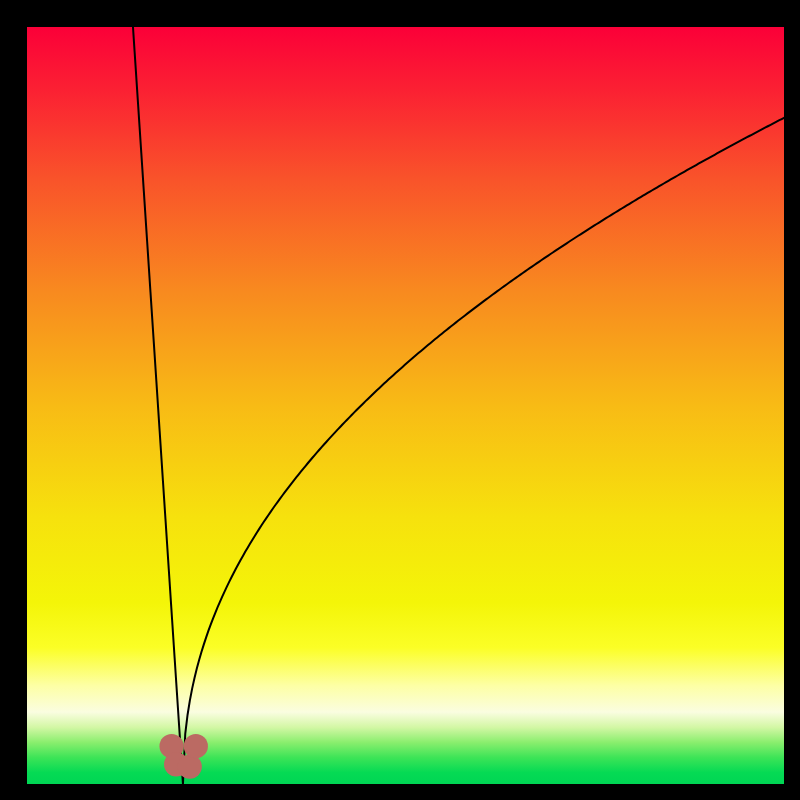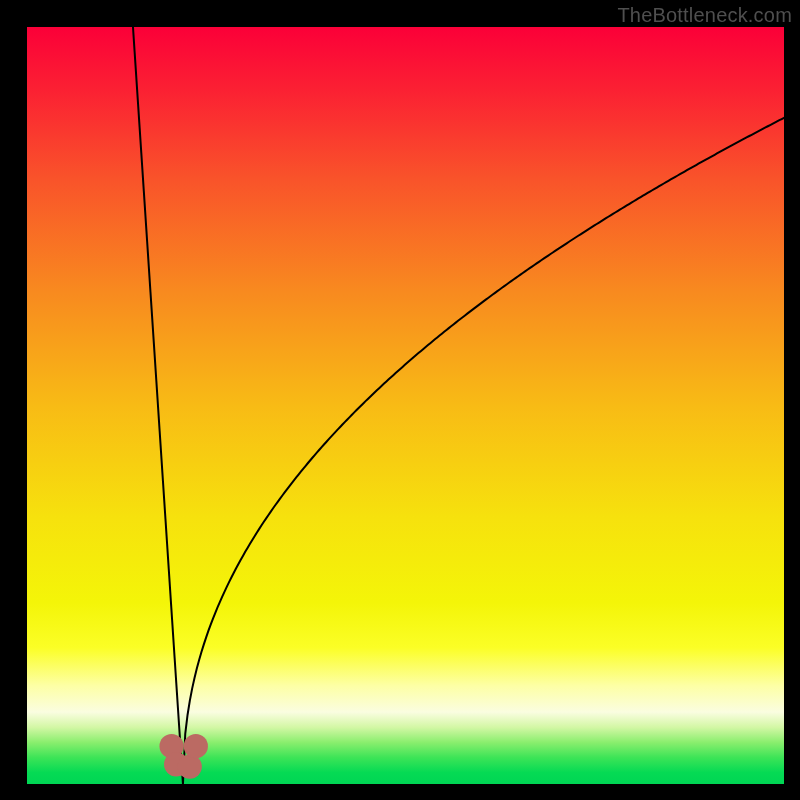--- a/index.html
+++ b/index.html
@@ -56,14 +56,13 @@
           </linearGradient>
         </defs>
         <rect x="0" y="0" width="757" height="757" fill="url(#bg)"></rect>
         <path d="M105.98 0.00 L106.81 12.62 L107.65 25.23 L108.48 37.85 L109.31 50.47 L110.14 63.08 L110.98 75.70 L111.81 88.32 L112.64 100.93 L113.47 113.55 L114.31 126.17 L115.14 138.78 L115.97 151.40 L116.81 164.02 L117.64 176.63 L118.47 189.25 L119.30 201.87 L120.14 214.48 L120.97 227.10 L121.80 239.72 L122.63 252.33 L123.47 264.95 L124.30 277.57 L125.13 290.18 L125.96 302.80 L126.80 315.42 L127.63 328.03 L128.46 340.65 L129.30 353.27 L130.13 365.88 L130.96 378.50 L131.79 391.12 L132.63 403.73 L133.46 416.35 L134.29 428.97 L135.12 441.58 L135.96 454.20 L136.79 466.82 L137.62 479.43 L138.46 492.05 L139.29 504.67 L140.12 517.28 L140.95 529.90 L141.79 542.52 L142.62 555.13 L143.45 567.75 L144.28 580.37 L145.12 592.98 L145.95 605.60 L146.78 618.22 L147.62 630.83 L148.45 643.45 L149.28 656.07 L150.11 668.68 L150.95 681.30 L151.78 693.92 L152.61 706.53 L153.44 719.15 L154.28 731.77 L155.11 744.38 L155.94 757.00 L158.25 706.81 L160.57 687.72 L162.88 673.35 L165.19 661.37 L167.50 650.92 L169.81 641.53 L172.12 632.95 L174.44 625.01 L176.75 617.58 L179.06 610.57 L181.37 603.94 L183.68 597.62 L185.99 591.58 L188.31 585.78 L190.62 580.19 L192.93 574.81 L195.24 569.60 L197.55 564.55 L199.87 559.65 L202.18 554.89 L204.49 550.25 L206.80 545.73 L209.11 541.32 L211.42 537.00 L213.74 532.79 L216.05 528.66 L218.36 524.62 L220.67 520.66 L222.98 516.77 L225.29 512.95 L227.61 509.20 L229.92 505.52 L232.23 501.89 L234.54 498.33 L236.85 494.82 L239.17 491.36 L241.48 487.95 L243.79 484.59 L246.10 481.28 L248.41 478.02 L250.72 474.80 L253.04 471.62 L255.35 468.48 L257.66 465.38 L259.97 462.31 L262.28 459.29 L264.59 456.29 L266.91 453.34 L269.22 450.41 L271.53 447.52 L273.84 444.65 L276.15 441.82 L278.47 439.02 L280.78 436.24 L283.09 433.49 L285.40 430.77 L287.71 428.07 L290.02 425.40 L292.34 422.76 L294.65 420.13 L296.96 417.54 L299.27 414.96 L301.58 412.40 L303.89 409.87 L306.21 407.36 L308.52 404.87 L310.83 402.40 L313.14 399.95 L315.45 397.52 L317.77 395.10 L320.08 392.71 L322.39 390.33 L324.70 387.97 L327.01 385.63 L329.32 383.30 L331.64 380.99 L333.95 378.70 L336.26 376.43 L338.57 374.16 L340.88 371.92 L343.19 369.69 L345.51 367.47 L347.82 365.27 L350.13 363.08 L352.44 360.91 L354.75 358.75 L357.07 356.60 L359.38 354.47 L361.69 352.35 L364.00 350.24 L366.31 348.14 L368.62 346.06 L370.94 343.99 L373.25 341.93 L375.56 339.88 L377.87 337.85 L380.18 335.82 L382.49 333.81 L384.81 331.81 L387.12 329.82 L389.43 327.83 L391.74 325.86 L394.05 323.90 L396.37 321.95 L398.68 320.01 L400.99 318.08 L403.30 316.16 L405.61 314.25 L407.92 312.35 L410.24 310.46 L412.55 308.57 L414.86 306.70 L417.17 304.83 L419.48 302.98 L421.79 301.13 L424.11 299.29 L426.42 297.46 L428.73 295.64 L431.04 293.82 L433.35 292.02 L435.67 290.22 L437.98 288.43 L440.29 286.65 L442.60 284.87 L444.91 283.11 L447.22 281.35 L449.54 279.60 L451.85 277.85 L454.16 276.12 L456.47 274.39 L458.78 272.66 L461.09 270.95 L463.41 269.24 L465.72 267.54 L468.03 265.84 L470.34 264.15 L472.65 262.47 L474.97 260.80 L477.28 259.13 L479.59 257.47 L481.90 255.81 L484.21 254.16 L486.52 252.52 L488.84 250.88 L491.15 249.25 L493.46 247.62 L495.77 246.00 L498.08 244.39 L500.39 242.78 L502.71 241.18 L505.02 239.58 L507.33 237.99 L509.64 236.41 L511.95 234.83 L514.27 233.25 L516.58 231.69 L518.89 230.12 L521.20 228.57 L523.51 227.01 L525.82 225.47 L528.14 223.92 L530.45 222.39 L532.76 220.85 L535.07 219.33 L537.38 217.80 L539.69 216.29 L542.01 214.78 L544.32 213.27 L546.63 211.77 L548.94 210.27 L551.25 208.77 L553.56 207.29 L555.88 205.80 L558.19 204.32 L560.50 202.85 L562.81 201.38 L565.12 199.91 L567.44 198.45 L569.75 196.99 L572.06 195.54 L574.37 194.09 L576.68 192.65 L578.99 191.21 L581.31 189.77 L583.62 188.34 L585.93 186.92 L588.24 185.49 L590.55 184.07 L592.86 182.66 L595.18 181.25 L597.49 179.84 L599.80 178.44 L602.11 177.04 L604.42 175.64 L606.74 174.25 L609.05 172.86 L611.36 171.48 L613.67 170.10 L615.98 168.72 L618.29 167.35 L620.61 165.98 L622.92 164.61 L625.23 163.25 L627.54 161.89 L629.85 160.54 L632.16 159.19 L634.48 157.84 L636.79 156.50 L639.10 155.16 L641.41 153.82 L643.72 152.48 L646.04 151.15 L648.35 149.83 L650.66 148.50 L652.97 147.18 L655.28 145.87 L657.59 144.55 L659.91 143.24 L662.22 141.93 L664.53 140.63 L666.84 139.33 L669.15 138.03 L671.46 136.73 L673.78 135.44 L676.09 134.15 L678.40 132.87 L680.71 131.59 L683.02 130.31 L685.34 129.03 L687.65 127.76 L689.96 126.48 L692.27 125.22 L694.58 123.95 L696.89 122.69 L699.21 121.43 L701.52 120.18 L703.83 118.92 L706.14 117.67 L708.45 116.42 L710.76 115.18 L713.08 113.94 L715.39 112.70 L717.70 111.46 L720.01 110.23 L722.32 109.00 L724.64 107.77 L726.95 106.54 L729.26 105.32 L731.57 104.10 L733.88 102.88 L736.19 101.66 L738.51 100.45 L740.82 99.24 L743.13 98.03 L745.44 96.83 L747.75 95.63 L750.06 94.43 L752.38 93.23 L754.69 92.03 L757.00 90.84 " fill="none" stroke="#000" stroke-width="2" stroke-linecap="round" stroke-linejoin="round"></path>
         <circle cx="144.59" cy="719.15" r="12.11" fill="#bb6a63"></circle>
         <circle cx="149.13" cy="737.32" r="12.11" fill="#bb6a63"></circle>
         <circle cx="162.75" cy="739.59" r="12.11" fill="#bb6a63"></circle>
         <circle cx="168.81" cy="719.15" r="12.11" fill="#bb6a63"></circle>
       </svg>
   </div>
-  <div class="watermark" id="wm" style="right: 8px; top: 4px;">TheBottleneck.com</div>
 </div>
 
 </body></html>

